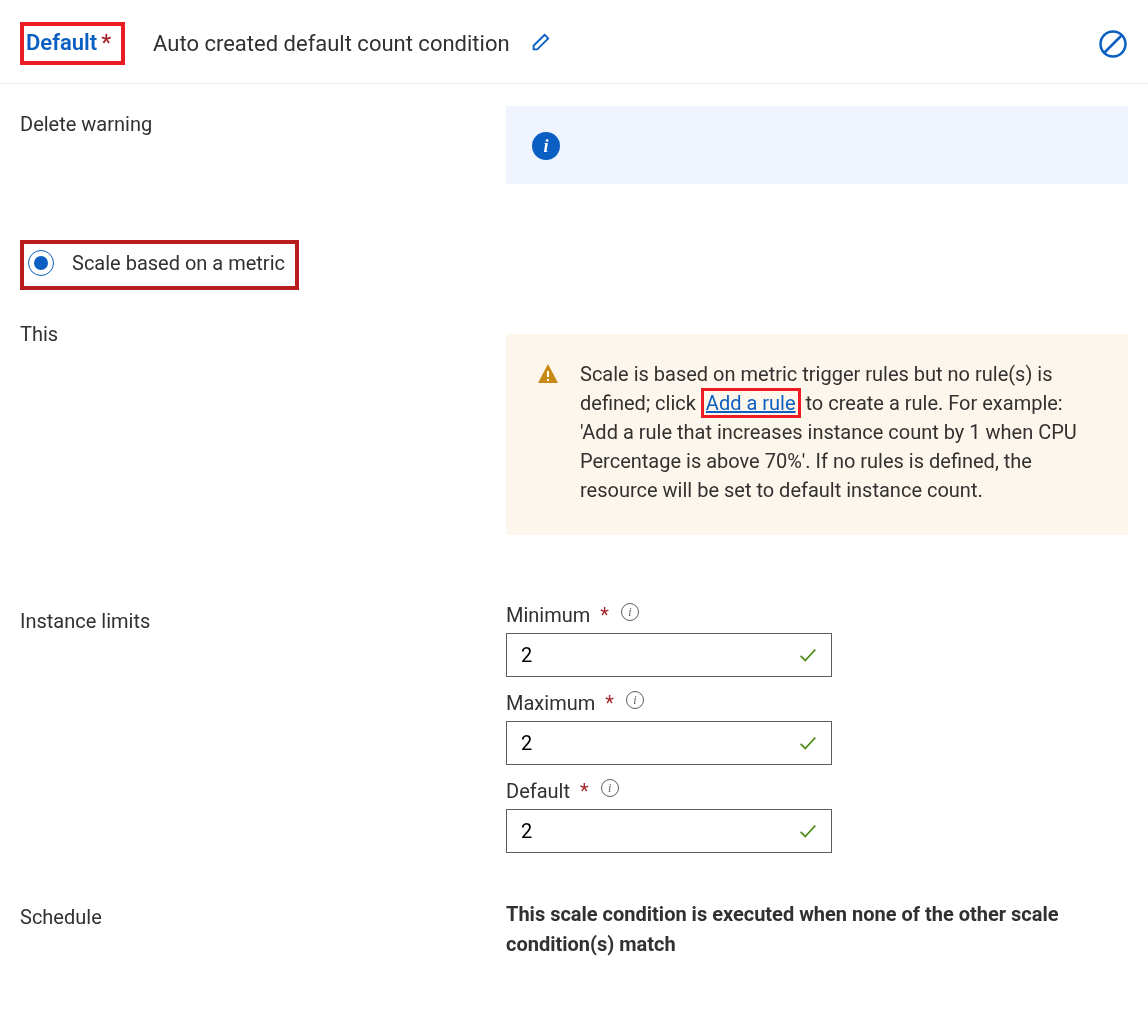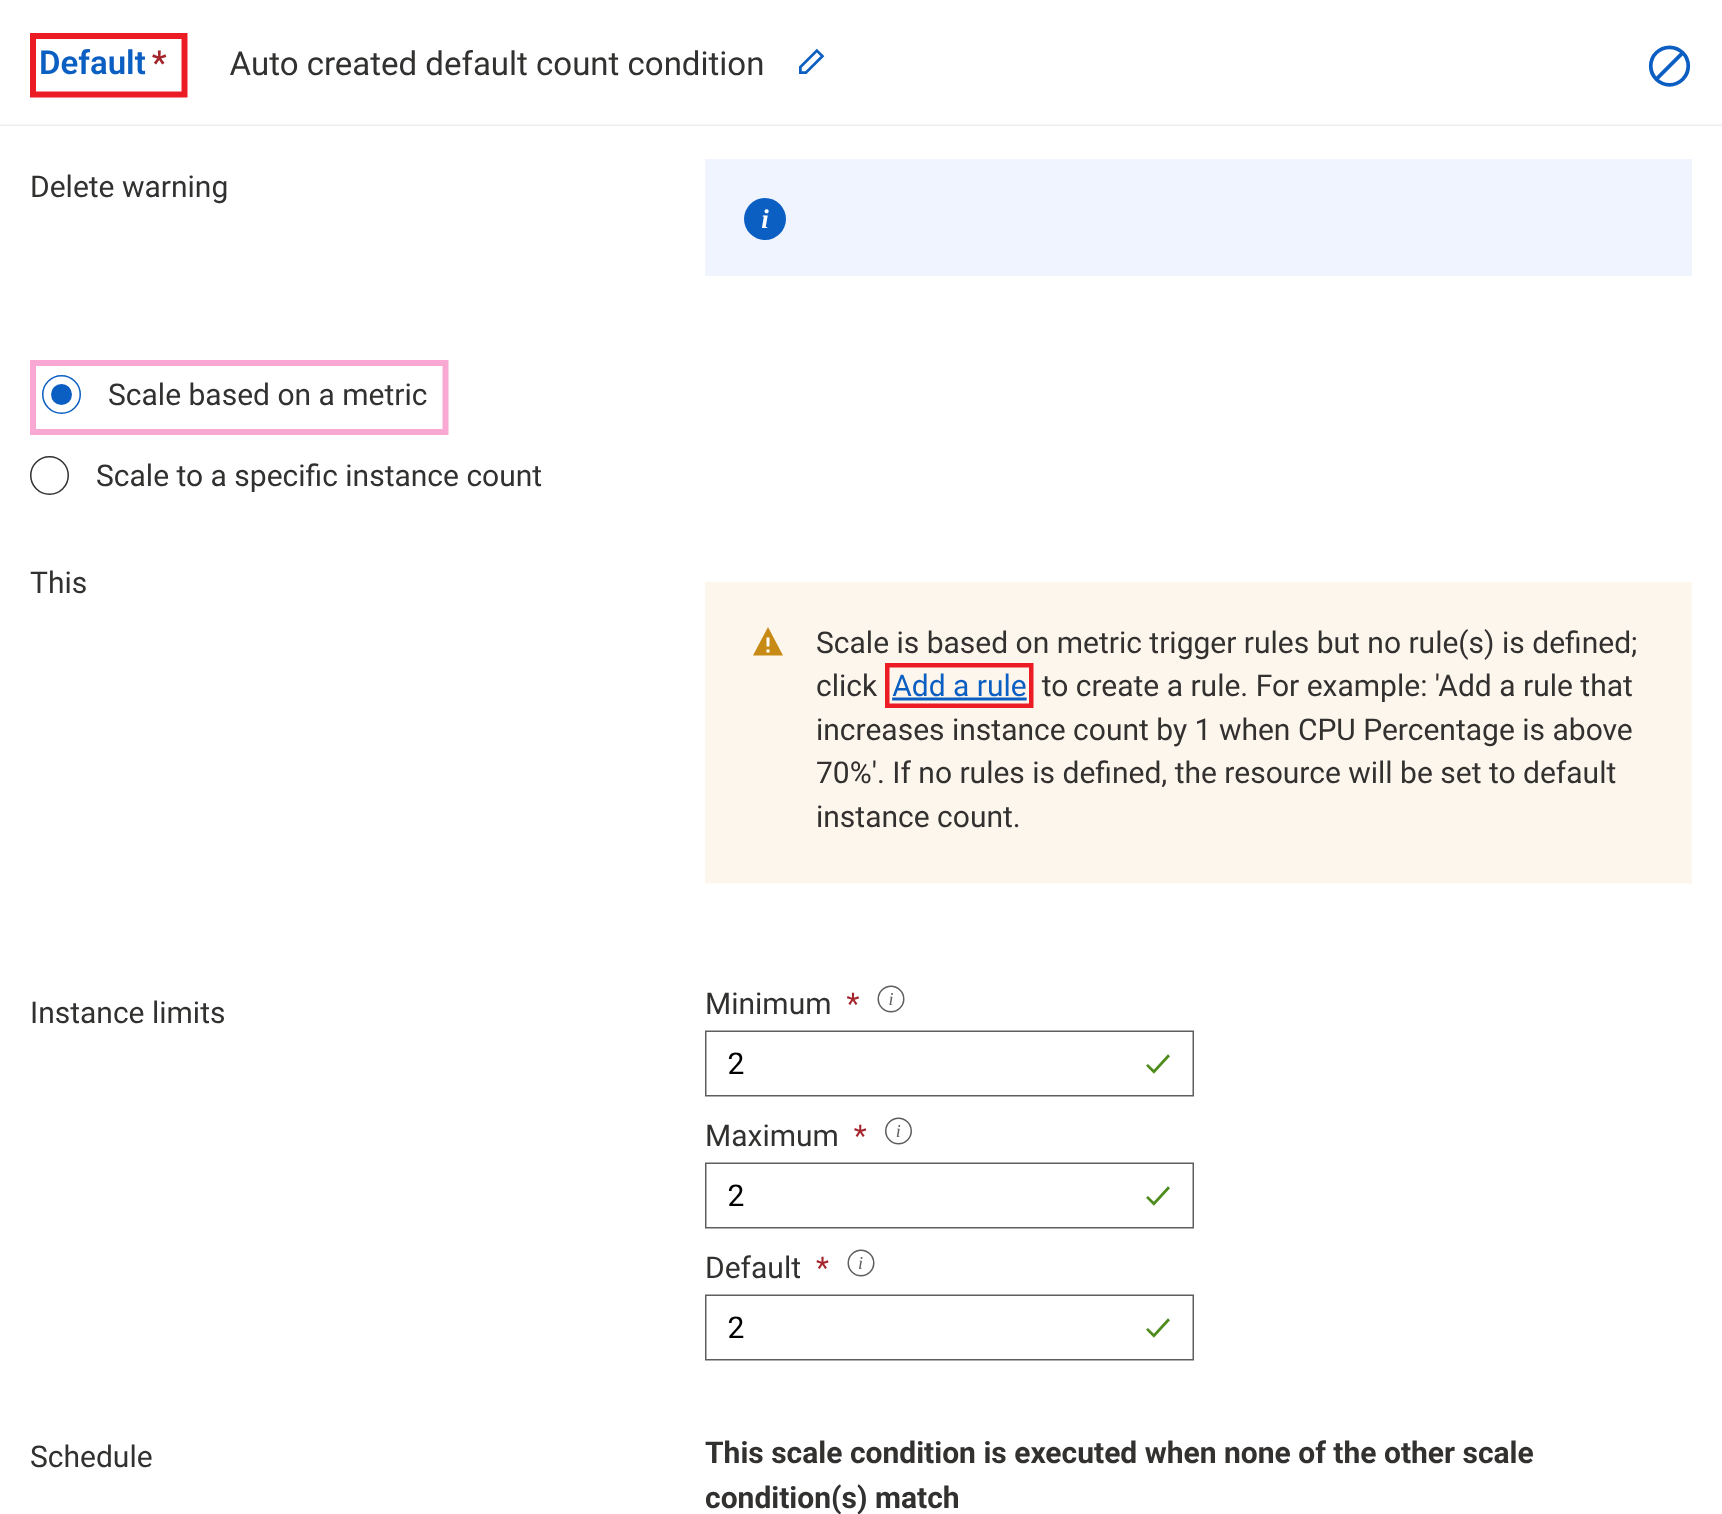--- a/index.html
+++ b/index.html
@@ -39,20 +39,21 @@
     vertical-align: -3px;
   }
   .right-icon {
     margin-left: auto;
     color: #0b5fc2;
   }
   .row {
     display: flex;
     align-items: flex-start;
     padding: 22px 20px 0 20px;
+    gap: 36px;
   }
   .label-col {
     width: 450px;
     font-size: 20px;
     color: #323130;
     padding-top: 6px;
   }
   .content-col {
     flex: 1;
     min-width: 0;
@@ -85,21 +86,21 @@
     width: 26px; height: 26px; border-radius: 50%;
     border: 1.5px solid #323130;
     display: flex; align-items: center; justify-content: center;
   }
   .radio-circle.selected { border-color: #0b5fc2; }
   .radio-dot {
     width: 14px; height: 14px; border-radius: 50%;
     background: #0b5fc2;
   }
   .radio-highlight {
-    border: 4px solid #f9a8d4;
+    border: 4px solid #b91c1c;
     padding: 6px 10px 10px 4px;
     display: inline-flex;
     align-items: center;
     gap: 18px;
     justify-content: flex-end;
   }
   .warn-banner {
     background: #fdf6ed;
     padding: 26px 30px 30px 30px;
     display: flex;
@@ -193,24 +194,20 @@
     <div>
       <span class="radio-highlight">
         <span class="radio-option" style="margin-bottom:0;">
           <span class="radio-circle selected">
             <span class="radio-dot"></span>
           </span>
           <span>Scale based on a metric</span>
         </span>
       </span>
     </div>
-    <div class="radio-option" style="margin-top:14px;">
-      <span class="radio-circle"></span>
-      <span>Scale to a specific instance count</span>
-    </div>
   </div>
 </div>
 
 <div class="row" style="padding-top:26px;">
   <div class="label-col">This</div>
   <div class="content-col">
     <div class="warn-banner">
       <span class="warn-icon">
         <svg width="24" height="24" viewBox="0 0 24 24" fill="#c78a15">
           <path d="M12 2 L22 21 H2 Z"></path>

